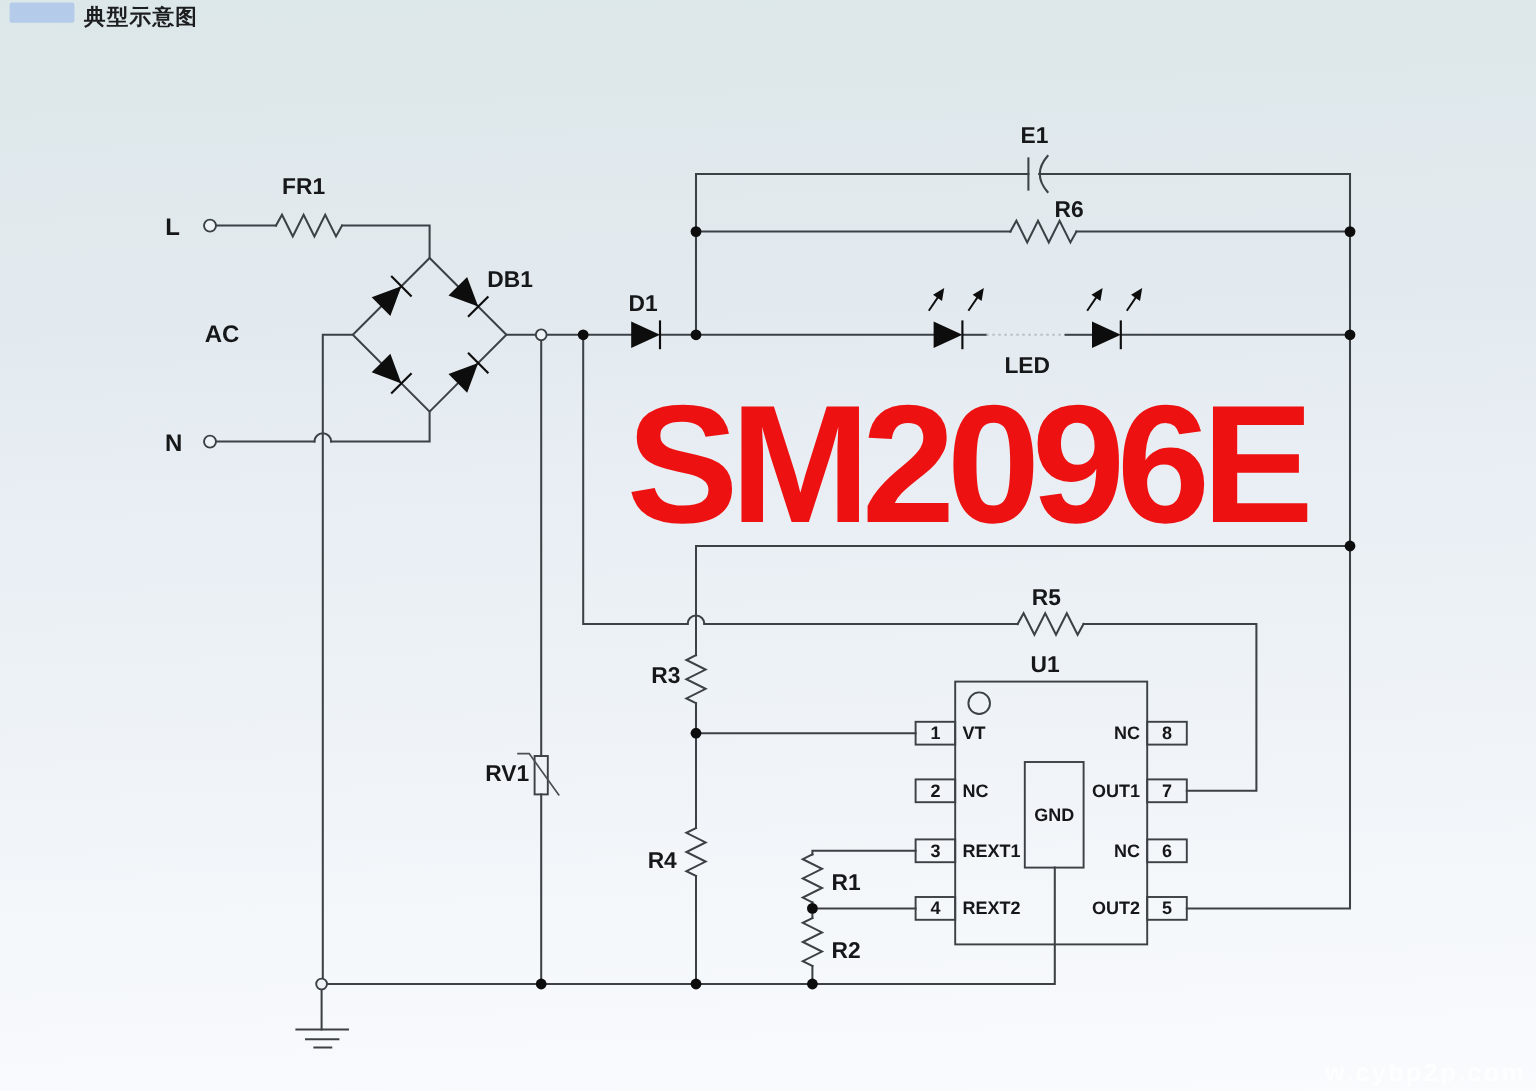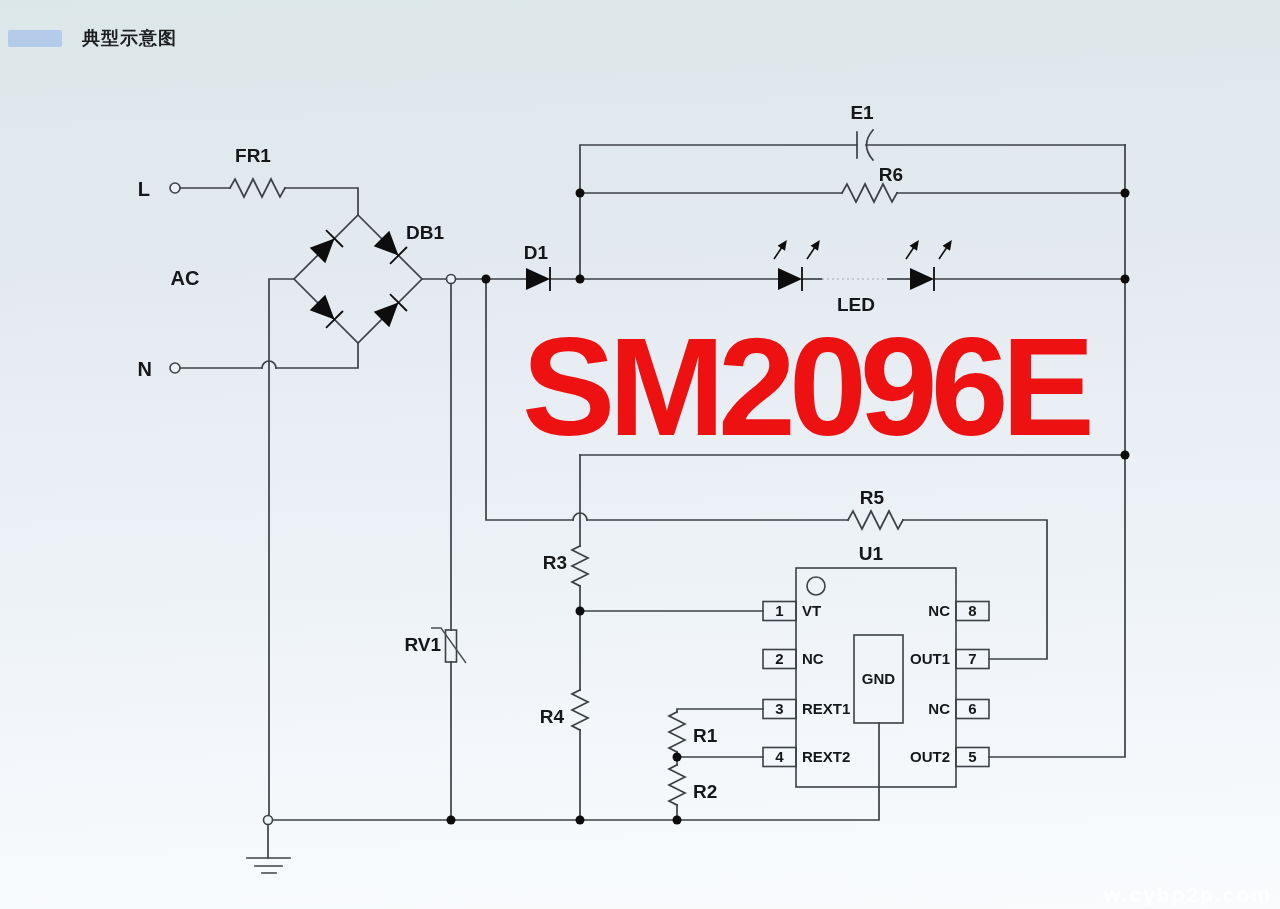--- a/index.html
+++ b/index.html
@@ -3,21 +3,21 @@
 <meta charset="utf-8">
 <style>
   html,body{margin:0;padding:0;}
   body{
     width:1280px;height:909px;
     font-family:"Liberation Sans","DejaVu Sans",sans-serif;
     background:linear-gradient(178deg,#dce7e9 0%,#e3eaef 28%,#ecf1f6 58%,#f5f8fb 85%,#f9fbfd 100%);
     overflow:hidden;
   }
   .page{position:relative;width:1280px;height:909px;}
-  .hdr{position:absolute;left:8px;top:26px;display:flex;align-items:center;gap:20px;}
+  .hdr{position:absolute;left:8px;top:2px;display:flex;gap:8px;}
   .accent-bar{display:inline-block;width:54px;height:17px;background:#b4cbea;border-radius:2px;}
   .page-title{margin:0;font-size:18px;font-weight:600;color:#1c1d1f;letter-spacing:1px;}
   svg{position:absolute;left:0;top:0;}
   .wire{stroke:#3c4146;stroke-width:1.7;fill:none;stroke-linecap:square;}
   .thinw{stroke:#4a4f53;stroke-width:1.4;fill:none;}
   .dotseg{stroke:#b9bfc3;stroke-width:1.6;stroke-dasharray:2 3;fill:none;}
   .fillb{fill:#0d0d0d;stroke:none;}
   .openc{fill:#eef3f7;stroke:#3c4146;stroke-width:1.6;}
   .box{fill:none;stroke:#3c4146;stroke-width:1.6;}
   .lbl{font-family:"Liberation Sans","DejaVu Sans",sans-serif;font-size:19px;font-weight:bold;fill:#161719;}

